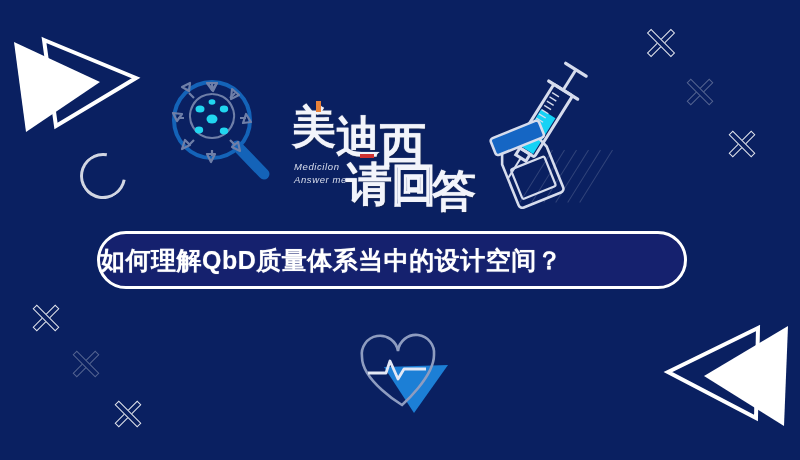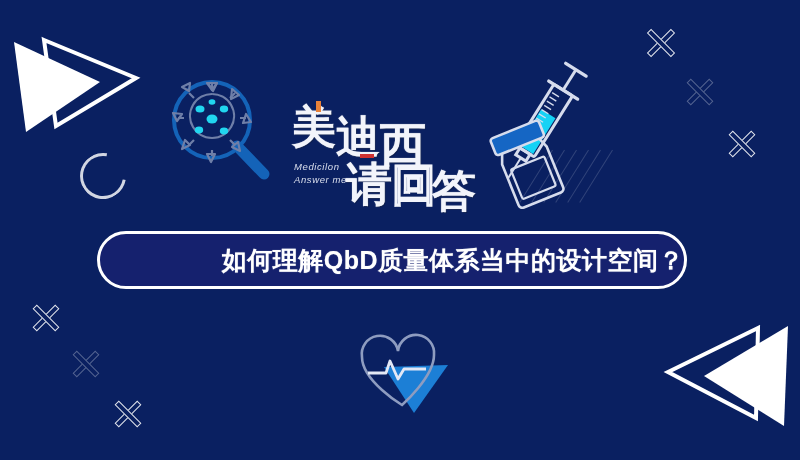--- a/index.html
+++ b/index.html
@@ -44,21 +44,21 @@
   
   #title-pill {
     position:absolute;
     left:97px; top:231px;
     width:590px; height:58px;
     background:#15216e;
     border:3px solid #ffffff;
     border-radius:29px;
     display:flex;
     align-items:center;
-    justify-content:flex-end;
+    justify-content:flex-start;
   }
   #title-text {
     color:#ffffff;
     font-size:25px;
     font-weight:bold;
     letter-spacing:.5px;
     white-space:nowrap;
     text-shadow:0 0 1px rgba(255,255,255,.5);
   }
 

